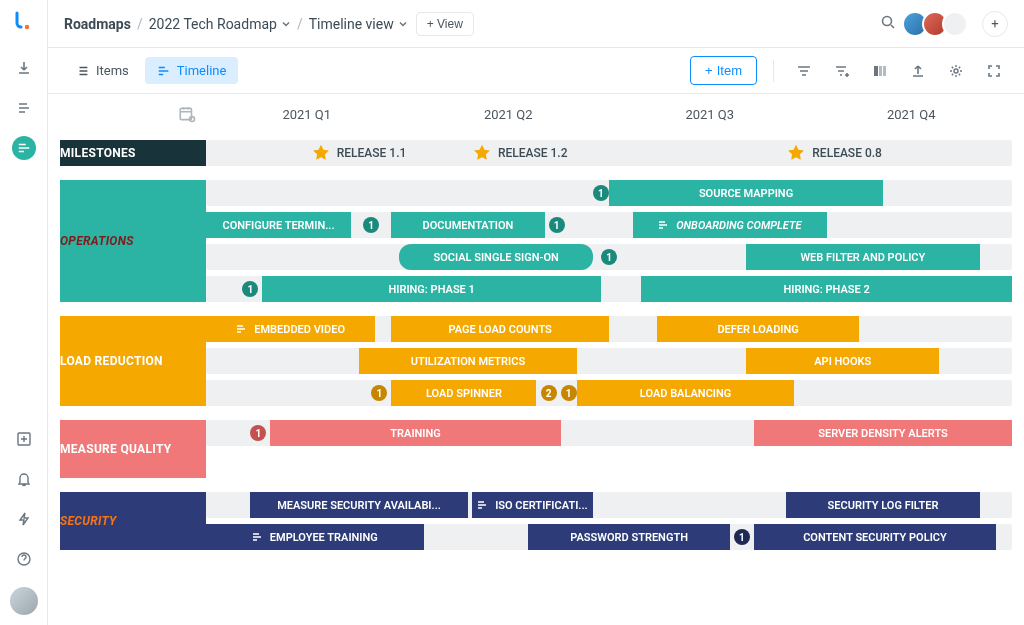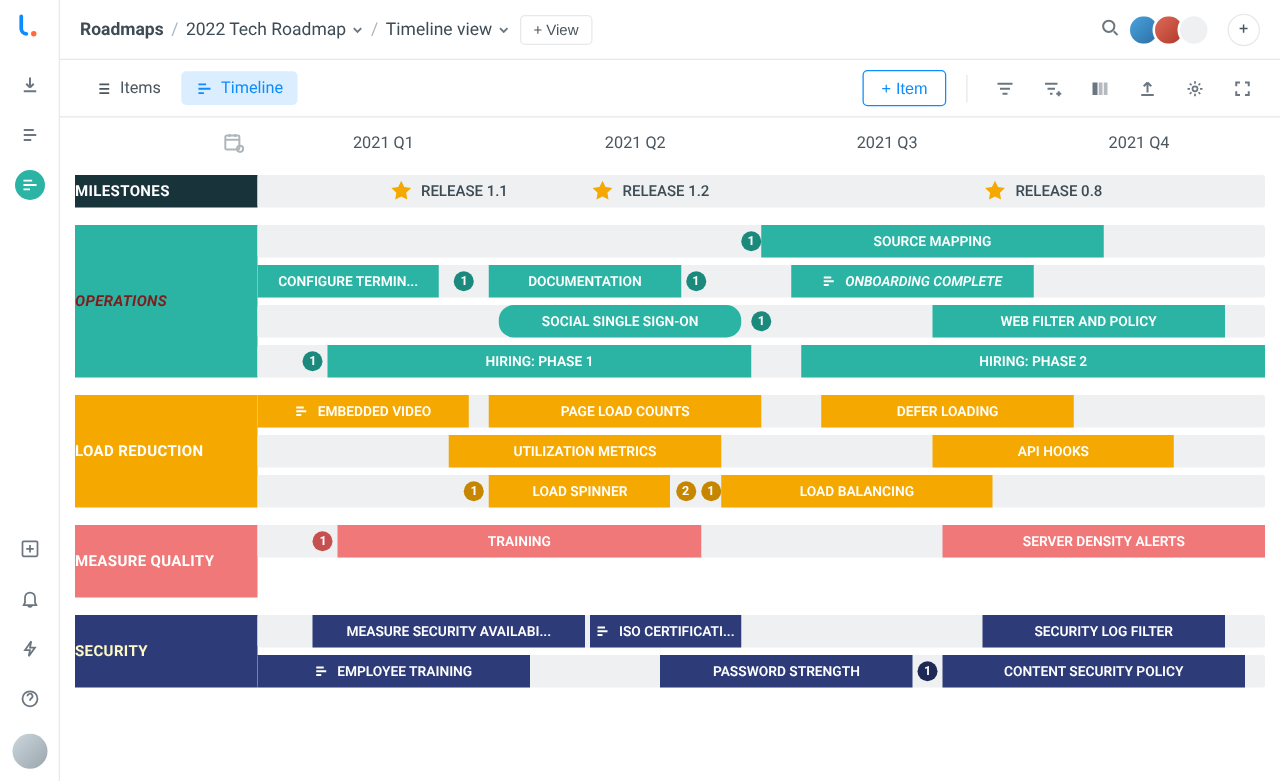--- a/index.html
+++ b/index.html
@@ -75,21 +75,21 @@
   
   .lane.milestones .label{background:var(--teal-dark);color:#fff;height:26px;}
   .mile-track{flex:1;background:var(--track);height:26px;position:relative;border-radius:2px;}
   .mile{position:absolute;top:50%;transform:translateY(-50%);display:flex;align-items:center;gap:6px;font-size:12px;color:#3d4b55;font-weight:500;}
   .star{width:20px;height:20px;color:var(--star);}
 
   
   .lane.ops .label{background:var(--teal);color:#7f1d1d;font-style:italic;}
   .lane.load .label{background:var(--orange);color:#fff;}
   .lane.sq .label{background:var(--salmon);color:#fff;}
-  .lane.sec .label{background:var(--navy);color:#fef9c3;}
+  .lane.sec .label{background:var(--navy);color:#f97316;font-style:italic;}
 
   .bar.teal{background:var(--teal);}
   .bar.orange{background:var(--orange);}
   .bar.salmon{background:var(--salmon);}
   .bar.navy{background:var(--navy);}
   .badge.teal{background:#1b8a7c;}
   .badge.orange{background:#c78600;}
   .badge.salmon{background:#c64f4f;}
   .badge.navy{background:#1e2a55;}
 </style>

